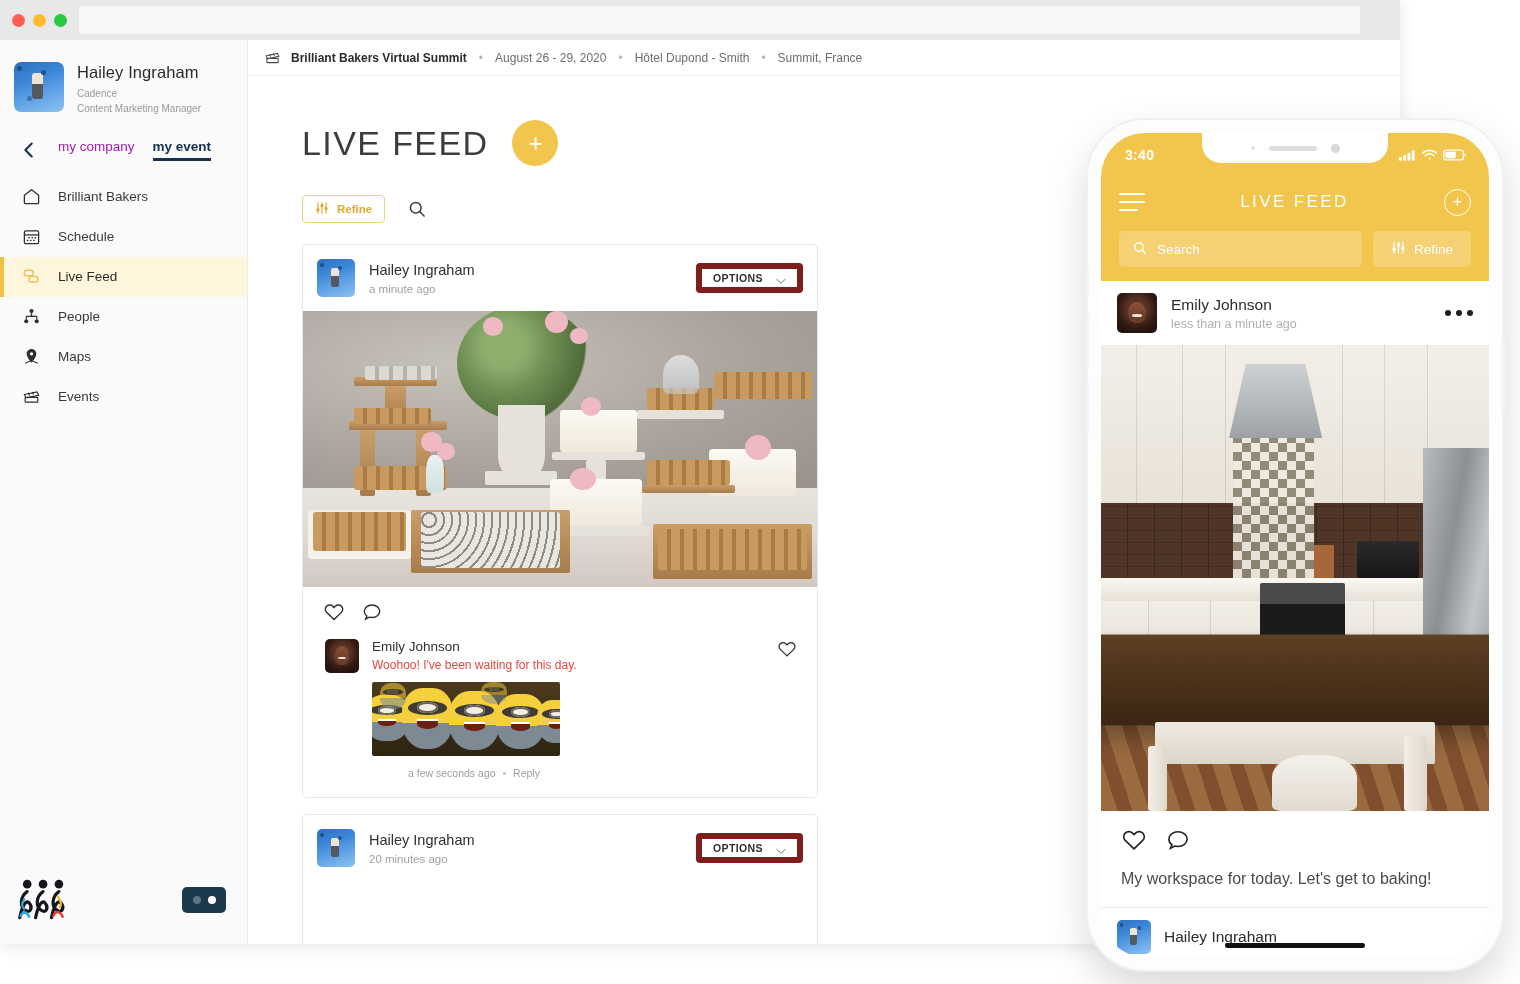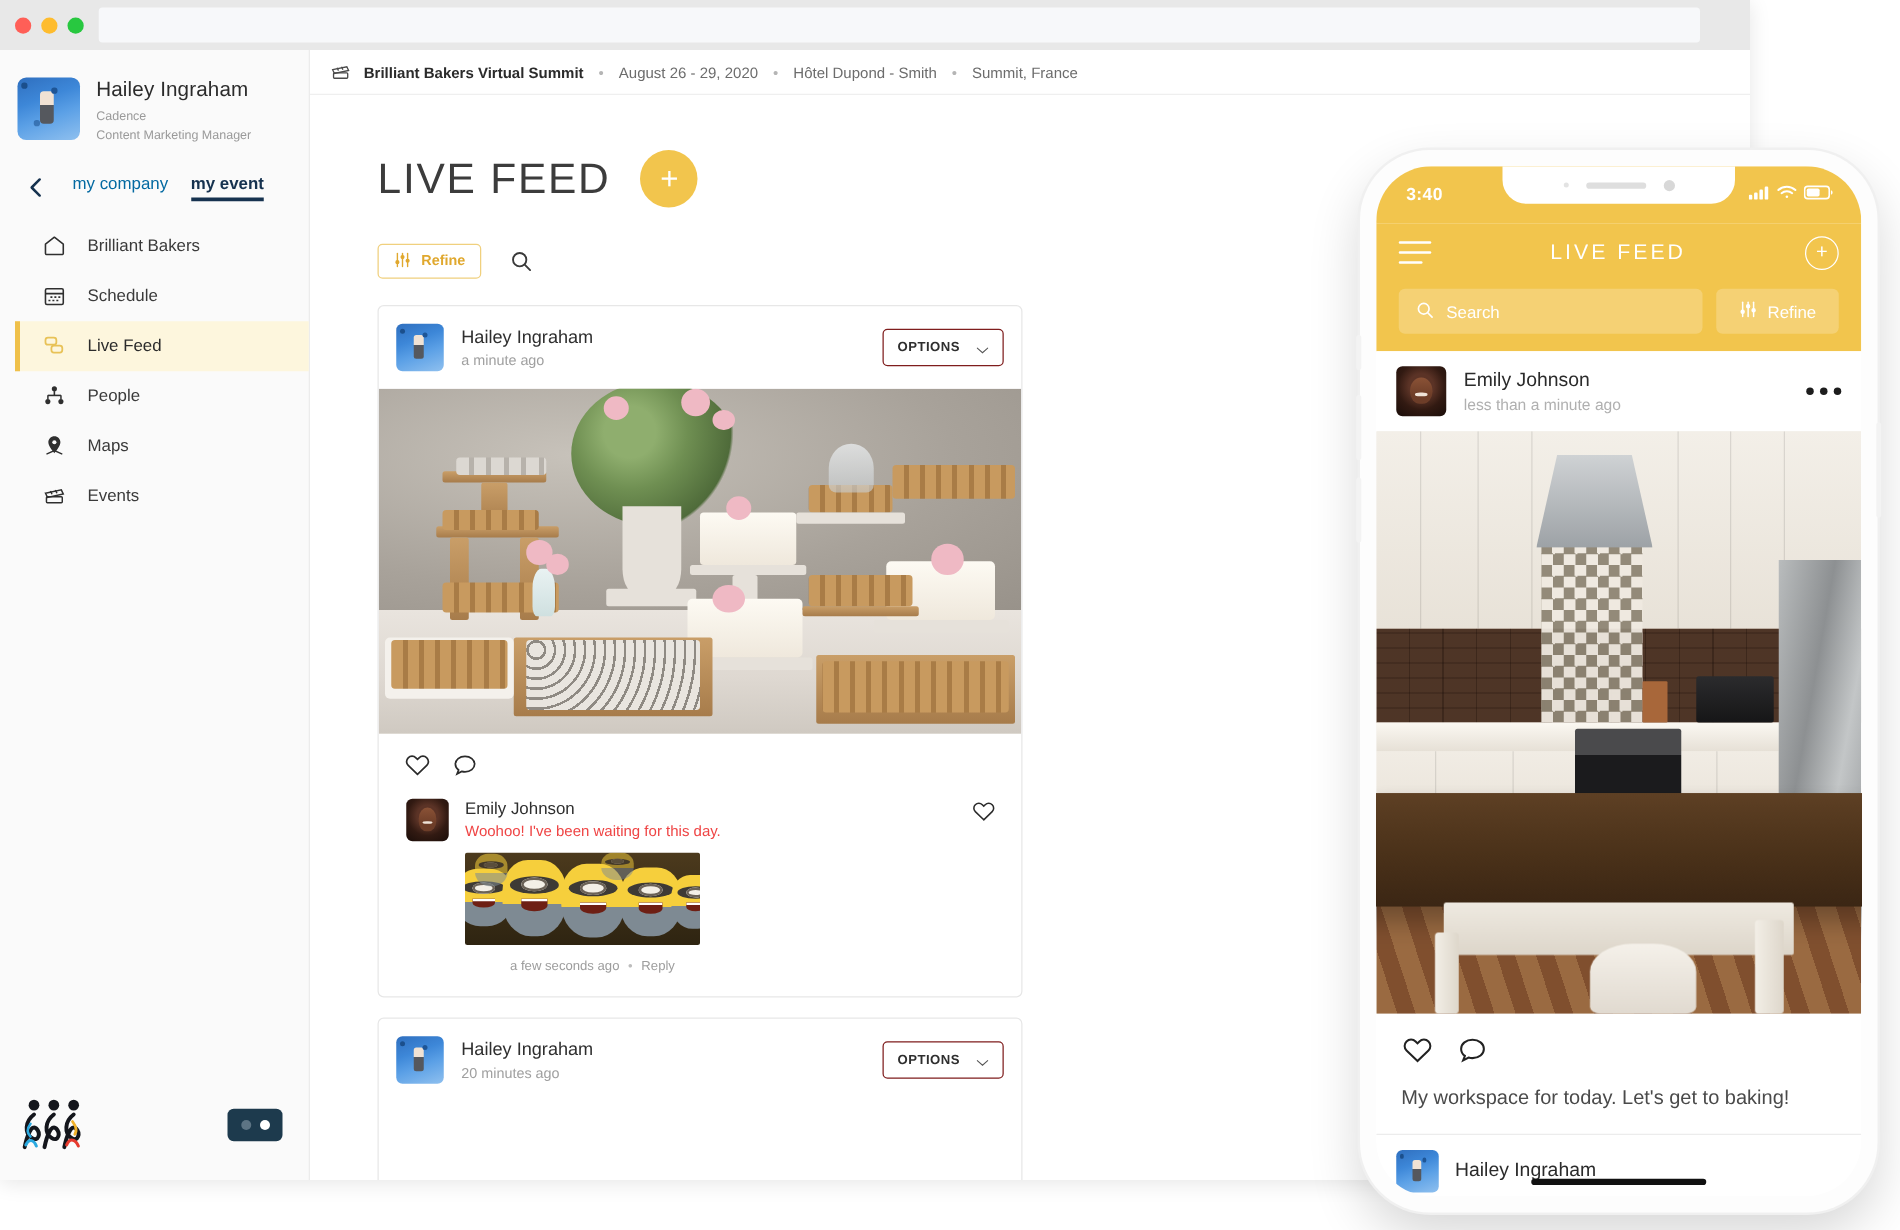--- a/index.html
+++ b/index.html
@@ -53,29 +53,29 @@
     content:""; position:absolute; left:6%; top:8%; width:9%; height:9%;
     border-radius:50%; background:#1b4f8c;
     box-shadow: 24px 4px 0 #1e5596, 10px 30px 0 0 rgba(20,70,130,.5);
   }
   .profile-name { font-size: 16.5px; color: #2b2b2b; letter-spacing:.1px; line-height: 1.25; }
   .profile-sub { font-size: 10px; color: #9a9a9a; margin-top: 4px; line-height: 1.45; }
 
   .tabs-row { display:flex; align-items:center; gap:0; padding: 22px 0 0 18px; }
   .back-chev { width:22px; height:22px; flex:none; color:#16324f; }
   .tab {
-    font-size: 13.5px; color:#0369a1; padding: 0 0 7px 0; margin-left: 18px;
+    font-size: 13.5px; color:#a21caf; padding: 0 0 7px 0; margin-left: 18px;
     position: relative; cursor: pointer; white-space: nowrap;
   }
   .tab.active { color:#16324f; font-weight: 700; }
   .tab.active::after {
     content:""; position:absolute; left:0; right:0; bottom:0; height:2.5px; background:#16324f;
   }
 
-  .nav { margin-top: 16px; margin-left: 12px; }
+  .nav { margin-top: 16px; }
   .nav-item {
     display:flex; align-items:center; gap:17px; height:40px; padding-left:22px;
     font-size:13.5px; color:#3a3a3a; position:relative; cursor:pointer;
   }
   .nav-item .ico { width:19px; height:19px; flex:none; color:#2f2f2f; display:flex; align-items:center; justify-content:center; }
   .nav-item.active { background:#fdf6dd; color:#2b2b2b; }
   .nav-item.active .ico { color:#e8c257; }
   .nav-item.active::before {
     content:""; position:absolute; left:0; top:0; bottom:0; width:4px; background:#efc04a;
   }
@@ -131,21 +131,21 @@
     background: linear-gradient(#f0e2d4 0 42%, #55585e 42% 100%); border-radius:2px;
   }
   .avatar-sm::after{
     content:""; position:absolute; left:8%; top:10%; width:11%; height:11%; border-radius:50%;
     background:#1b4f8c; box-shadow: 18px 3px 0 #1e5596;
   }
   .post-meta { margin-left: 14px; flex:1; }
   .post-author { font-size:14.5px; color:#2f2f2f; line-height:1.3; }
   .post-time { font-size:11.5px; color:#a0a0a0; margin-top:3px; }
   .options-btn {
-    display:flex; align-items:center; gap:13px; border:1px solid #7f1d1d; border-radius:4px;
+    display:flex; align-items:center; gap:13px; border:6px solid #7f1d1d; border-radius:4px;
     background:#fff; height:30px; padding:0 11px; cursor:pointer;
     font-size:10.5px; font-weight:700; letter-spacing:.4px; color:#2f2f2f;
   }
   .chev-d { width:10px; height:7px; color:#555; }
 
   .post-photo { width:100%; height:276px; position:relative; overflow:hidden; display:block; }
   .post-actions { display:flex; gap:16px; padding: 14px 20px 0 20px; }
   .act-ico { width:22px; height:22px; color:#2b2b2b; cursor:pointer; }
   .post-text {
     padding: 12px 22px 0 22px; font-size:14.5px; line-height:1.52; color:#4a4a4a;

